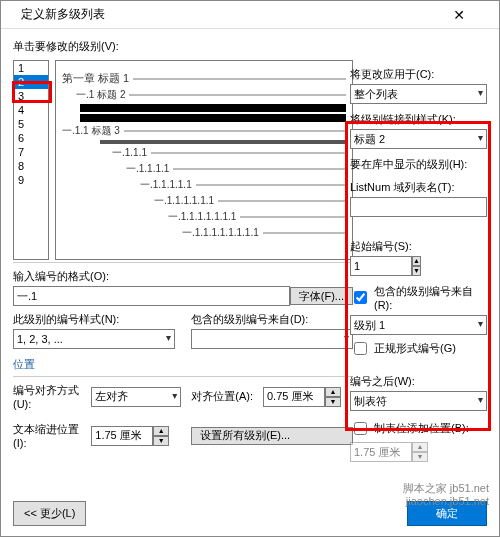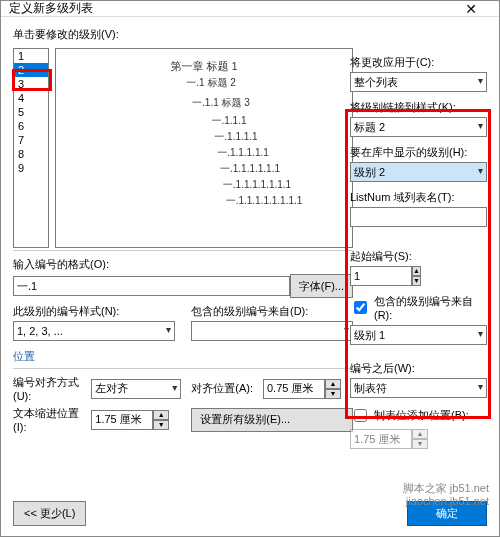--- a/index.html
+++ b/index.html
@@ -1,50 +1,50 @@
 <!DOCTYPE html>
 <html><head>
 <meta charset="utf-8">
 <style>
 * { box-sizing: border-box; font-family: "Microsoft YaHei", SimSun, Arial, sans-serif; }
 body { margin: 0; background: #f0f0f0; width: 500px; height: 537px; overflow: hidden; font-size: 11px; color: #000; }
 .dlg { background: #fff; width: 500px; height: 537px; border: 1px solid #888; position: relative; }
-.titlebar { height: 16px; background: #fff; display: flex; align-items: center; padding: 0 8px; border-bottom: 1px solid #ddd; }
+.titlebar { height: 28px; background: #fff; display: flex; align-items: center; padding: 0 20px; border-bottom: 1px solid #ddd; }
 .titlebar .t { font-size: 12px; }
 .titlebar .xbtn { margin-left: auto; width: 40px; height: 28px; display: flex; align-items: center; justify-content: center; font-size: 14px; }
 .body { padding: 10px 12px; position: relative; }
 .row { margin-bottom: 6px; }
 .lbl { font-size: 11px; margin-bottom: 2px; display: block; }
 .levels-area { display: flex; gap: 6px; }
 .levelbox { width: 36px; height: 200px; border: 1px solid #7a7a7a; background: #fff; overflow: hidden; }
 .levelbox div { padding: 1px 4px; font-size: 11px; }
 .levelbox .sel { background: #0078d7; color: #fff; }
 .redbox1 { position: absolute; left: 11px; top: 52px; width: 40px; height: 22px; border: 3px solid #e00; pointer-events: none; }
 .preview { flex: 1; height: 200px; border: 1px solid #7a7a7a; background: #fff; padding: 8px 6px; overflow: hidden; font-size: 10px; }
-.pline { display: flex; align-items: center; margin: 2px 0; white-space: nowrap; flex-direction: column; }
+.pline { display: flex; align-items: center; margin: 2px 0; white-space: nowrap; }
 .pline .num { color: #333; }
 .pline.bold .num { font-size: 11px; }
 .bar { flex: 1; height: 2px; background: #bbb; margin-left: 4px; }
 .bar.thick { height: 8px; background: #000; }
 .bar.med { height: 4px; background: #555; }
 .right { position: absolute; right: 12px; top: 38px; width: 137px; }
 .right .grp { margin-bottom: 8px; }
 .sel-input, .txt-input { width: 100%; height: 20px; border: 1px solid #7a7a7a; background: #fff; font-size: 11px; padding: 0 3px; }
 .sel-wrap { position: relative; }
 .sel-wrap::after { content: "▾"; position: absolute; right: 4px; top: 3px; font-size: 10px; color: #333; pointer-events: none; }
 .blue { background: #cce4f7 !important; }
 .redbox2 { position: absolute; border: 3px solid #e00; pointer-events: none; right: 8px; top: 92px; width: 146px; height: 310px; }
 .section-hdr { font-size: 11px; color: #1a5a9e; margin: 8px 0 4px 0; }
 .hr { border: none; border-top: 1px solid #ccc; margin: 2px 0 6px 0; }
 .fmtrow { display: flex; align-items: center; }
 .small-input { height: 20px; border: 1px solid #7a7a7a; background: #fff; font-size: 11px; padding: 0 3px; }
-.btn { height: 24px; border: 1px solid #7a7a7a; background: #e1e1e1; font-size: 11px; padding: 0 8px; display: inline-flex; align-items: center; }
+.btn { height: 18px; border: 1px solid #7a7a7a; background: #e1e1e1; font-size: 11px; padding: 0 8px; display: inline-flex; align-items: center; }
 .chk { display: flex; align-items: center; gap: 4px; font-size: 11px; margin: 4px 0; }
 .chk input { width: 13px; height: 13px; }
-.posgrid { display: grid; grid-template-columns: auto 90px auto 90px; gap: 4px 10px; align-items: center; }
+.posgrid { display: grid; grid-template-columns: auto 90px auto 90px; gap: 12px 10px; align-items: center; }
 .spin { display: flex; }
 .spin input { width: 62px; height: 20px; border: 1px solid #7a7a7a; font-size: 11px; padding: 0 3px; }
 .spin .arrows { width: 16px; display: flex; flex-direction: column; }
 .spin .arrows div { flex: 1; border: 1px solid #7a7a7a; font-size: 7px; text-align: center; line-height: 8px; background: #e1e1e1; }
 .footer { position: absolute; bottom: 10px; left: 12px; right: 12px; display: flex; align-items: center; }
 .footer .less { border: 1px solid #7a7a7a; background: #e1e1e1; padding: 4px 10px; font-size: 11px; }
 .footer .ok { margin-left: auto; background: #0078d7; border: 1px solid #005a9e; color: #fff; padding: 4px 28px; font-size: 11px; }
 .watermark { position: absolute; right: 10px; bottom: 28px; font-size: 11px; color: #888; text-align: right; line-height: 1.2; pointer-events: none; }
 .left-col { width: 340px; }
 </style>
@@ -83,21 +83,21 @@
             <div class="pline" style="margin-left:14px">
                 <span class="num">一.1 标题 2</span>
                 <span class="bar"></span>
               </div>
             <div class="pline" style="margin-left:14px">
                 <span class="bar thick"></span>
               </div>
             <div class="pline" style="margin-left:14px">
                 <span class="bar thick"></span>
               </div>
-            <div class="pline" style="margin-left:34px">
+            <div class="pline" style="">
                 <span class="num">一.1.1 标题 3</span>
                 <span class="bar"></span>
               </div>
             <div class="pline" style="margin-left:34px">
                 <span class="bar med"></span>
               </div>
             <div class="pline" style="margin-left:50px">
                 <span class="num">一.1.1.1</span>
                 <span class="bar"></span>
               </div>
@@ -171,41 +171,44 @@
       <div class="grp">
         <span class="lbl">将更改应用于(C):</span>
         <div class="sel-wrap"><input class="sel-input" value="整个列表" style=""></div>
       </div>
       <div class="grp">
         <span class="lbl">将级别链接到样式(K):</span>
         <div class="sel-wrap"><input class="sel-input" value="标题 2" style=""></div>
       </div>
       <div class="grp">
         <span class="lbl">要在库中显示的级别(H):</span>
-        <div class="sel-wrap"><input class="sel-input blue" value="级别 2" style=""></div>
       </div>
       <div class="grp">
         <span class="lbl">ListNum 域列表名(T):</span>
         <input class="txt-input" value="" style="">
       </div>
       <div class="grp" style="margin-top:22px;">
         <span class="lbl">起始编号(S):</span>
         <div class="spin" style="width:60px">
             <input value="1" style="">
             <div class="arrows">
               <div>▲</div>
               <div>▼</div>
             </div>
           </div>
       </div>
       <div class="chk">
         <input type="checkbox" checked="" style="">
         <span>包含的级别编号来自(R):</span>
       </div>
       <div class="sel-wrap"><input class="sel-input" value="级别 1" style=""></div>
+      <div class="chk">
+        <input type="checkbox" style="">
+        <span>正规形式编号(G)</span>
+      </div>
       <div class="grp" style="margin-top:16px;">
         <span class="lbl">编号之后(W):</span>
         <div class="sel-wrap"><input class="sel-input" value="制表符" style=""></div>
       </div>
       <div class="chk">
         <input type="checkbox" style="">
         <span>制表位添加位置(B):</span>
       </div>
       <div class="spin" style="width:90px;opacity:.5">
           <input value="1.75 厘米" style="">

